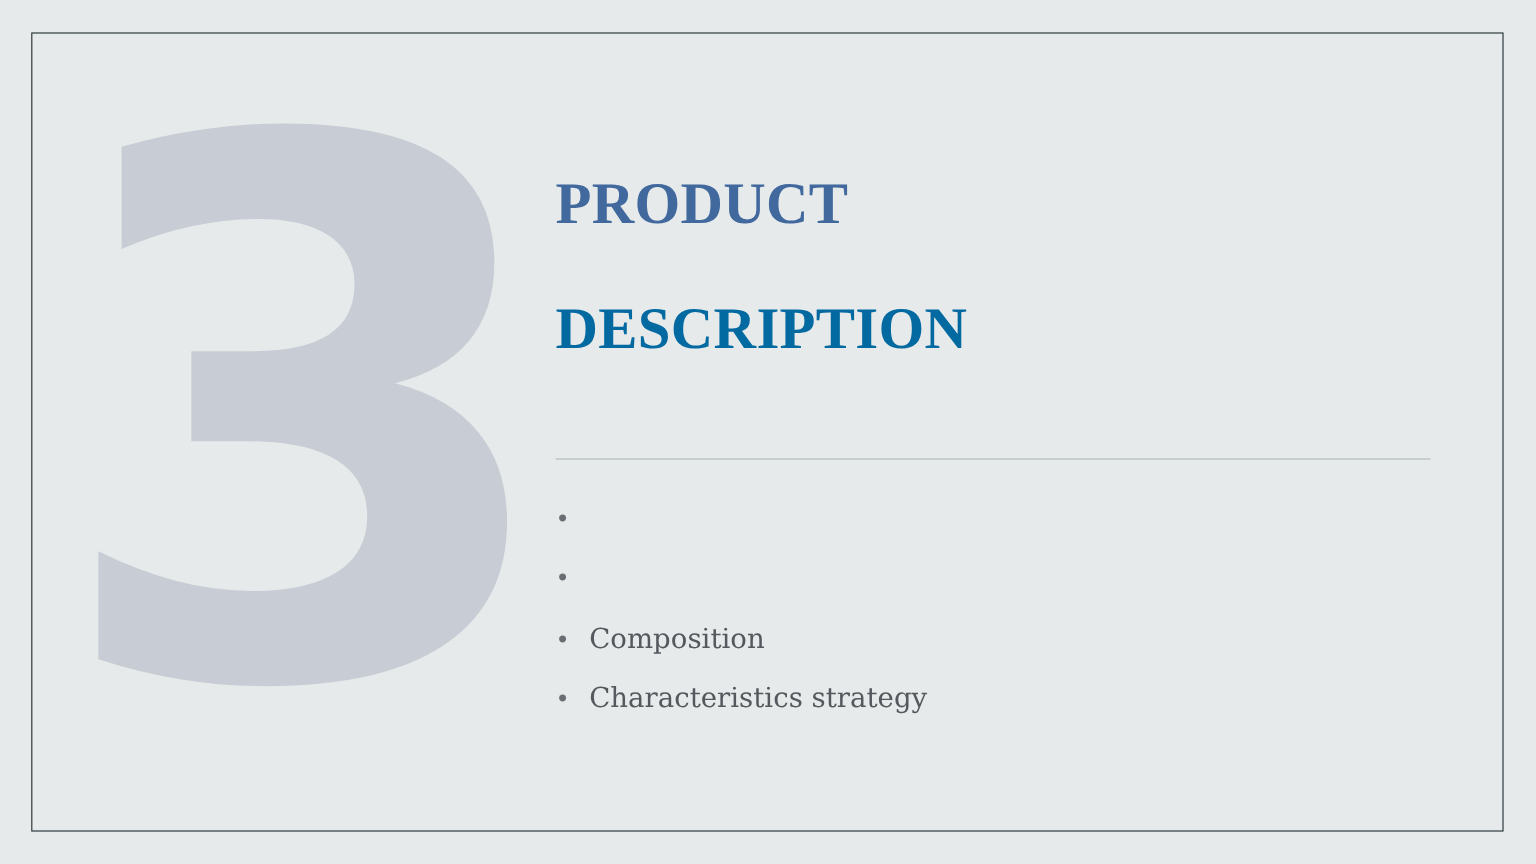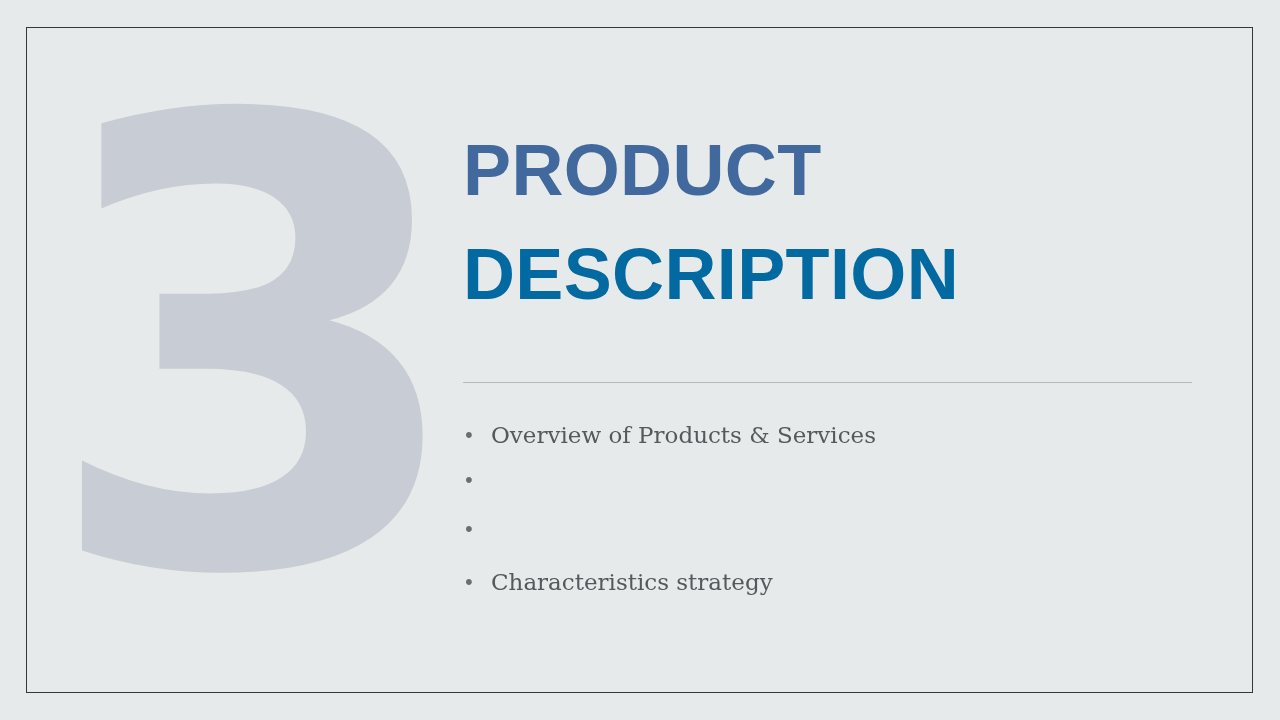--- a/index.html
+++ b/index.html
@@ -57,23 +57,23 @@
 
   
   #content {
     position: absolute;
     left: 463px;
     top: 118px;
     width: 740px;
   }
 
   .title-line {
-    font-family: Liberation Sans, sans-serif;
+    font-family: Liberation Serif, serif;
     font-weight: 700;
-    font-size: 72px;
+    font-size: 49px;
     line-height: 104px;
     letter-spacing: 0.005em;
     white-space: nowrap;
   }
 
   #title-primary {
     color: #41699e;
   }
 
   #title-secondary {
@@ -130,29 +130,29 @@
     <div class="title-line" id="title-primary">PRODUCT</div>
 
     <div class="title-line" id="title-secondary">DESCRIPTION</div>
 
     <div id="title-divider"></div>
 
     <ul id="bullet-list">
 
       <li>
         <span class="bullet-marker">•</span>
-        <span class="bullet-text">Overview of Products &amp; Services</span>
       </li>
 
       <li>
         <span class="bullet-marker">•</span>
       </li>
 
       <li>
         <span class="bullet-marker">•</span>
+        <span class="bullet-text">Composition</span>
       </li>
 
       <li>
         <span class="bullet-marker">•</span>
         <span class="bullet-text">Characteristics strategy</span>
       </li>
 
     </ul>
 
   </div>

